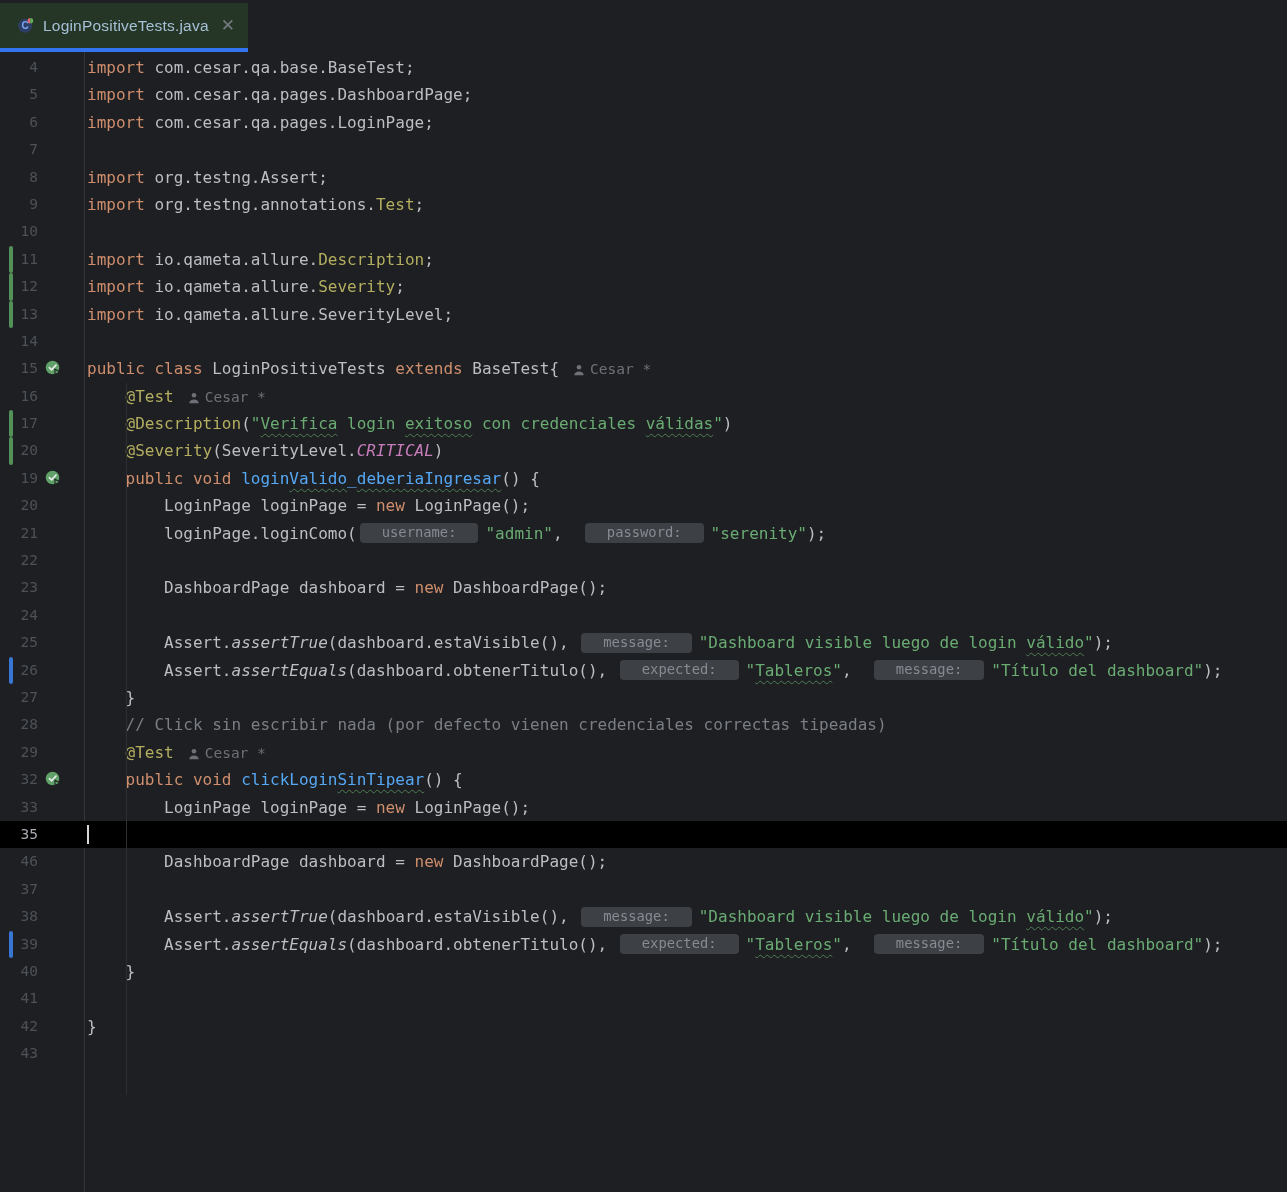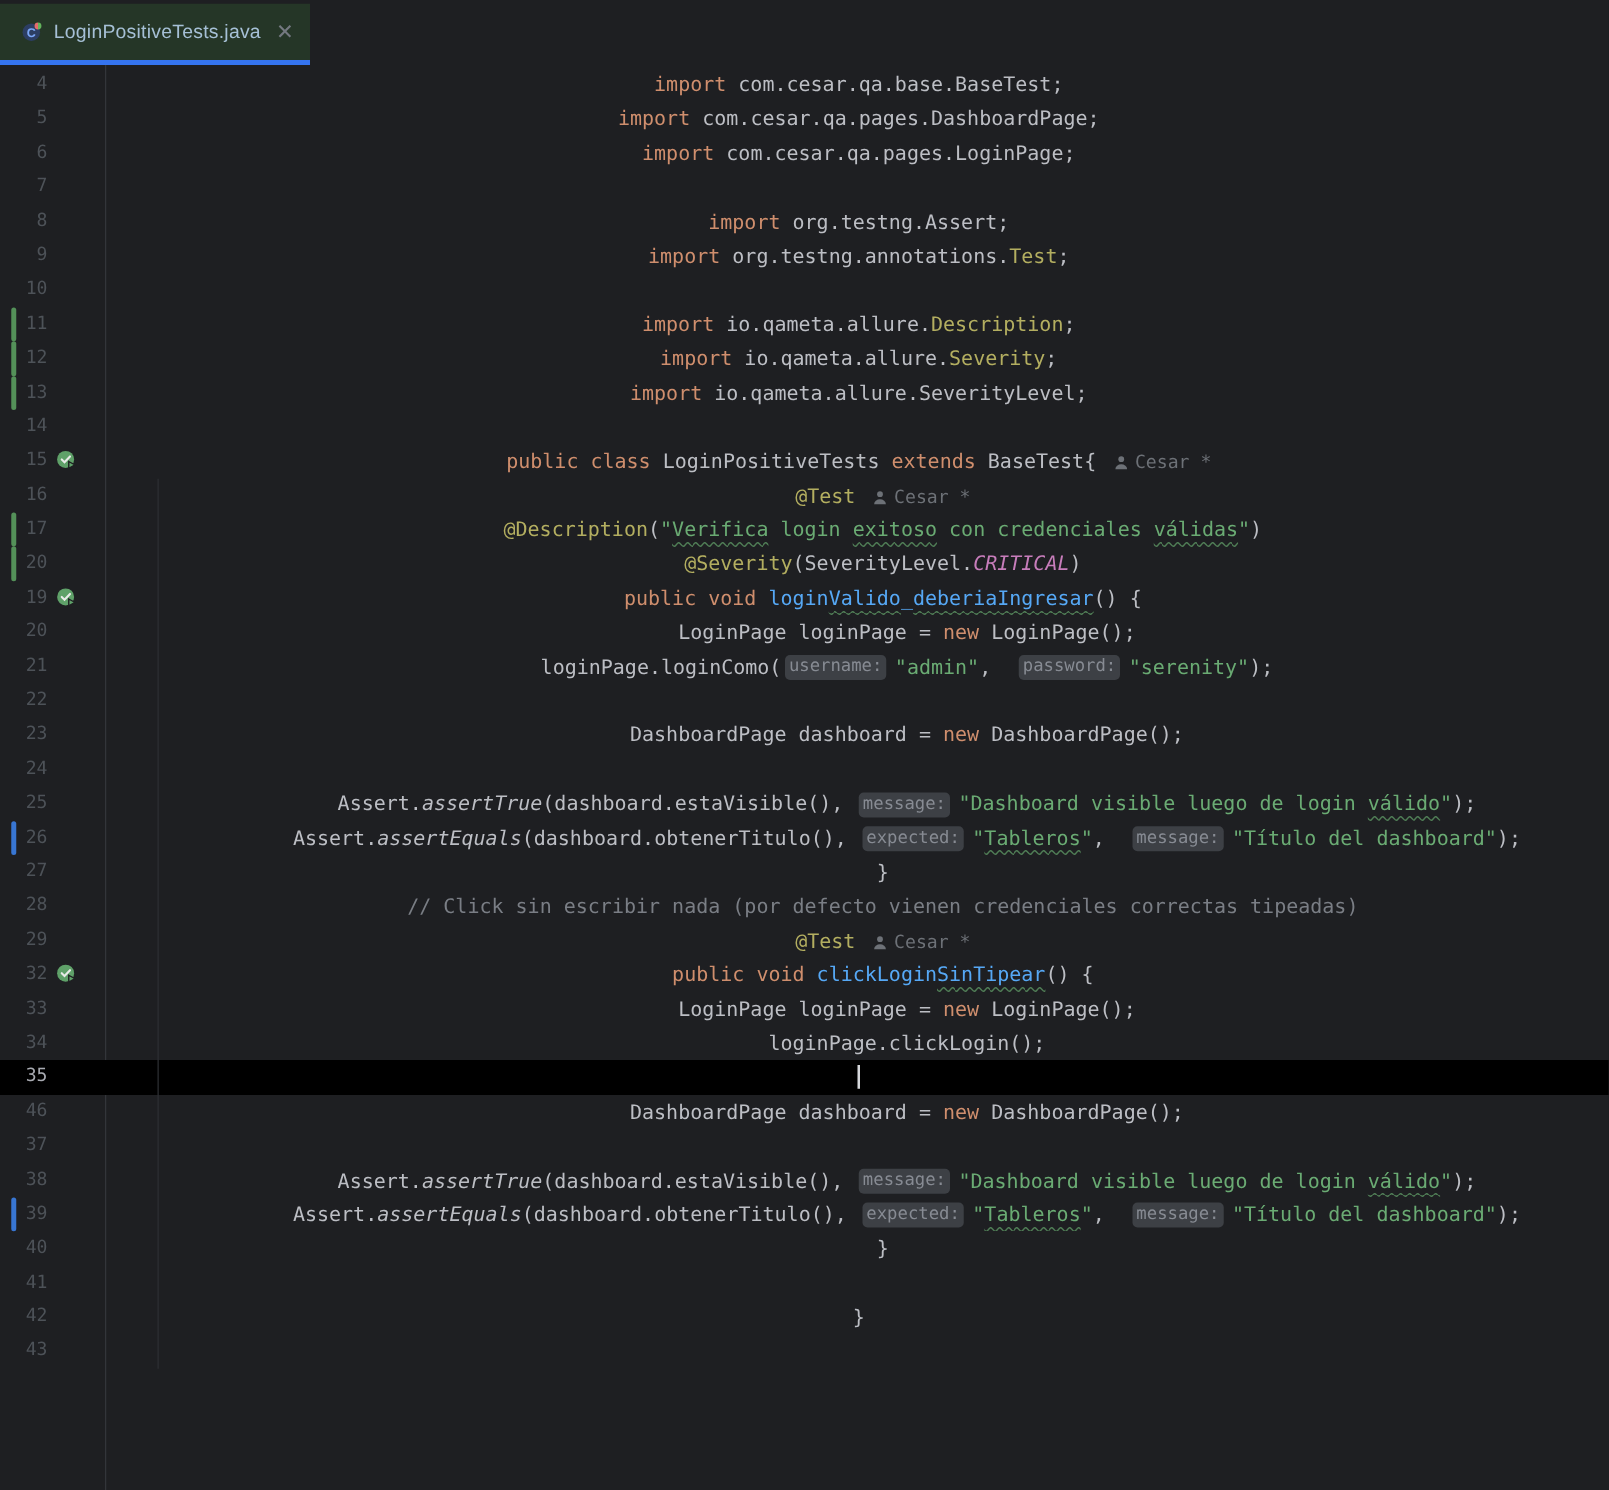--- a/index.html
+++ b/index.html
@@ -22,37 +22,37 @@
   .line{display:flex;height:27.4px;position:relative;}
   .line.current{background:#000000;}
   .gutter{flex:0 0 84px;position:relative;text-align:right;padding-right:46px;
           font-size:14.5px;color:#4d5258;user-select:none;}
   .line.current .lnum{color:#a9abb2;}
   .chg{position:absolute;left:9px;top:0;bottom:0;width:4px;border-radius:2px;}
   .chg.g{background:#549159;}
   .chg.b{background:#3876d3;}
   .runic{position:absolute;left:45px;top:5px;width:17px;height:17px;cursor:pointer;}
   .runic svg{display:block;}
-  .code{white-space:pre;padding-left:3px;position:relative;flex:1 1 auto;text-align:center;}
+  .code{white-space:pre;padding-left:3px;position:relative;flex:1 1 auto;}
 
   
   .s-kw{color:#cf8e6d;}
   .s-txt{color:#bcbec4;}
   .s-ann{color:#b3ae60;}
   .s-str{color:#6aab73;}
   .s-cmt{color:#7a7e85;}
   .s-mth{color:#56a8f5;}
   .s-con{color:#c77dbb;font-style:italic;}
   .s-it{color:#bcbec4;font-style:italic;}
   .s-ty{text-decoration-line:underline;text-decoration-style:wavy;text-decoration-color:#4f7d55;
         text-decoration-thickness:1px;text-underline-offset:4px;}
 
   
   .chip{display:inline-block;font-size:13.8px;line-height:19px;background:#3d4045;color:#878b93;
-        border-radius:4px;padding:0 3px 1px;margin:0 7px 0 3px;vertical-align:1.5px;}
+        border-radius:4px;padding:0 22px 1px;margin:0 7px 0 3px;vertical-align:1.5px;}
   .ahint{color:#6d7177;font-size:14.5px;margin-left:14px;margin-top:48px;}
   .ahint svg{vertical-align:-2px;margin-right:5px;}
 
   .caret{display:inline-block;width:2px;height:19px;background:#d6d8dc;vertical-align:-4px;}
 </style>
 </head>
 <body>
 
 <div class="tabbar">
   <div class="tab">
@@ -202,24 +202,20 @@
             <path d="M4.4 7.6 l2.2 2.2 l4.4-4.6" stroke="#e8eae8" stroke-width="1.7" fill="none" stroke-linecap="round"></path>
             <path d="M10 9.2 L15 11.9 L10 14.6 Z" fill="#5fa169" stroke="#1e1f22" stroke-width="1.1"></path>
           </svg>
         </span></div>
       <div class="code"><span class="s-txt">    </span><span class="s-kw">public void</span><span class="s-txt"> </span><span class="s-mth">clickLogin</span><span class="s-mth s-ty">SinTipear</span><span class="s-txt">() {</span></div>
     </div>
     <div class="line">
       <div class="gutter"><span class="lnum">33</span></div>
       <div class="code"><span class="s-txt">        LoginPage loginPage = </span><span class="s-kw">new</span><span class="s-txt"> LoginPage();</span></div>
     </div>
-    <div class="line">
-      <div class="gutter"><span class="lnum">34</span></div>
-      <div class="code"><span class="s-txt">        loginPage.clickLogin();</span></div>
-    </div>
     <div class="line current">
       <div class="gutter"><span class="lnum">35</span></div>
       <div class="code"><span class="caret"></span></div>
     </div>
     <div class="line">
       <div class="gutter"><span class="lnum">46</span></div>
       <div class="code"><span class="s-txt">        DashboardPage dashboard = </span><span class="s-kw">new</span><span class="s-txt"> DashboardPage();</span></div>
     </div>
     <div class="line">
       <div class="gutter"><span class="lnum">37</span></div>

